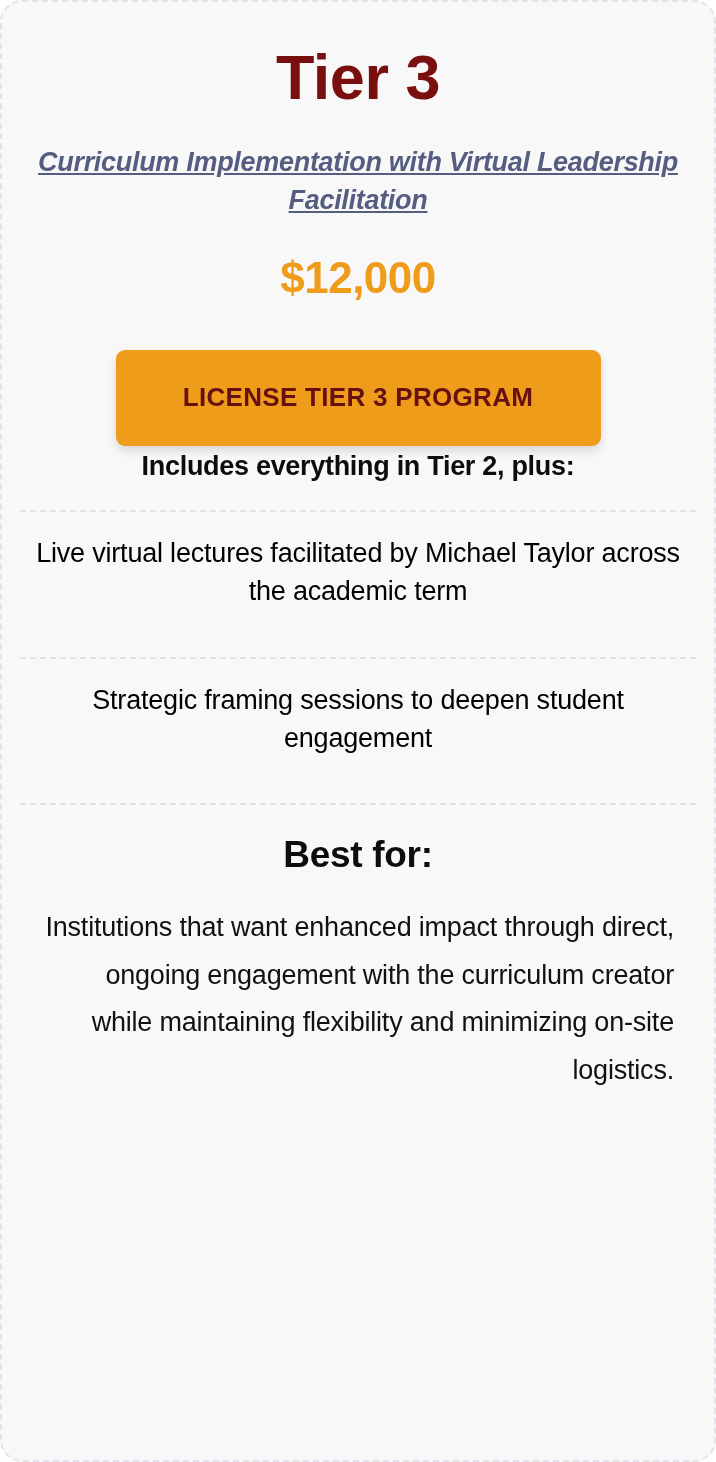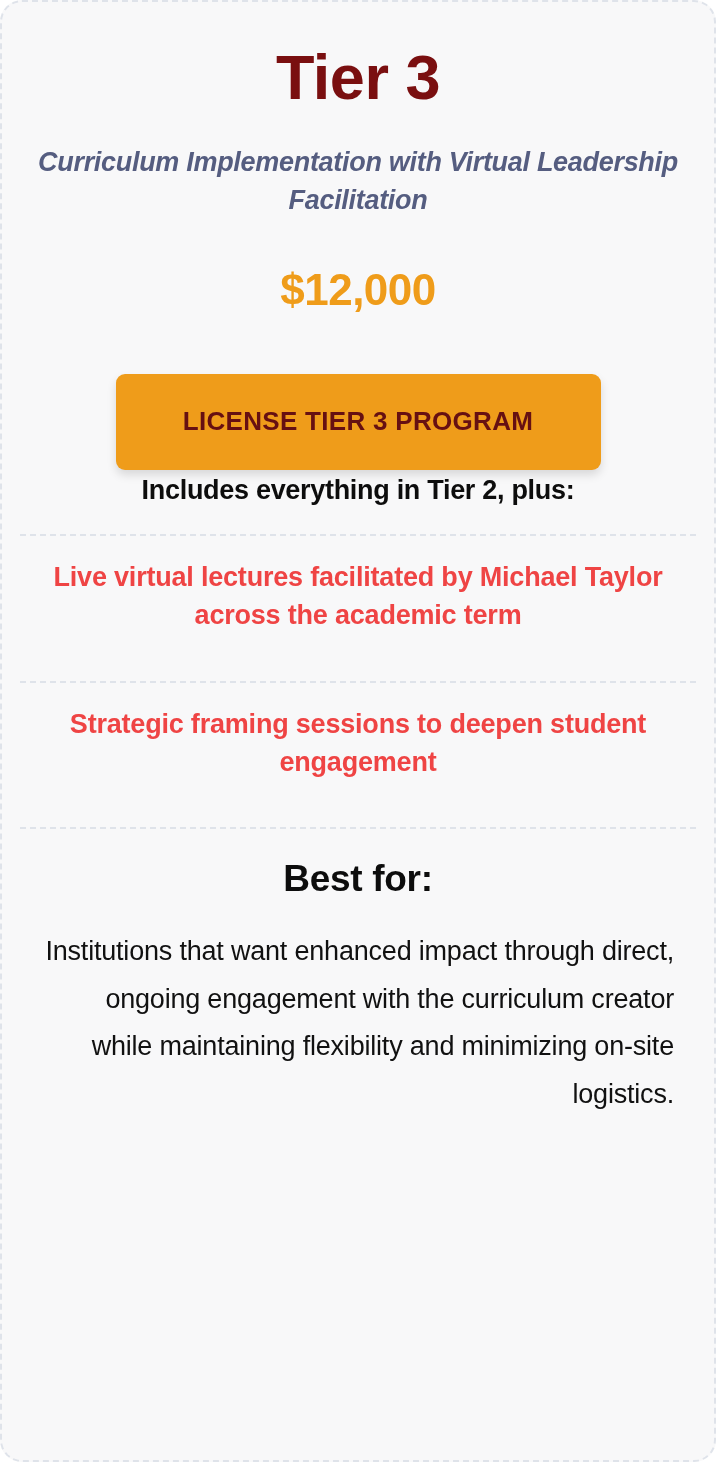--- a/index.html
+++ b/index.html
@@ -43,24 +43,25 @@
   .tier-subtitle {
     margin: 0;
     padding: 34px 14px 0 14px;
     text-align: center;
     font-size: 27px;
     line-height: 1.42;
     font-weight: 700;
     font-style: italic;
     letter-spacing: -0.3px;
     color: #555d80;
+    text-decoration: underline;
   }
 
   .tier-price {
-    margin: 16px;
+    margin: 4px;
     padding-top: 32px;
     text-align: center;
     font-size: 44px;
     line-height: 1.0;
     font-weight: 800;
     letter-spacing: -0.5px;
     color: #ef9c1a;
   }
 
   .cta-wrap {
@@ -103,23 +104,23 @@
     border-top: 2px dashed #dfe3ea;
     margin: 24px 10px 0 10px;
   }
 
   .feature-item {
     margin: 0;
     padding: 22px 26px 22px 26px;
     text-align: center;
     font-size: 27px;
     line-height: 1.42;
-    font-weight: 700;
+    font-weight: 400;
     letter-spacing: -0.2px;
-    color: #ef4444;
+    color: #000000;
   }
 
   .bestfor-heading {
     margin: 0;
     padding-top: 28px;
     text-align: center;
     font-size: 37px;
     line-height: 1.2;
     font-weight: 800;
     letter-spacing: -0.3px;

